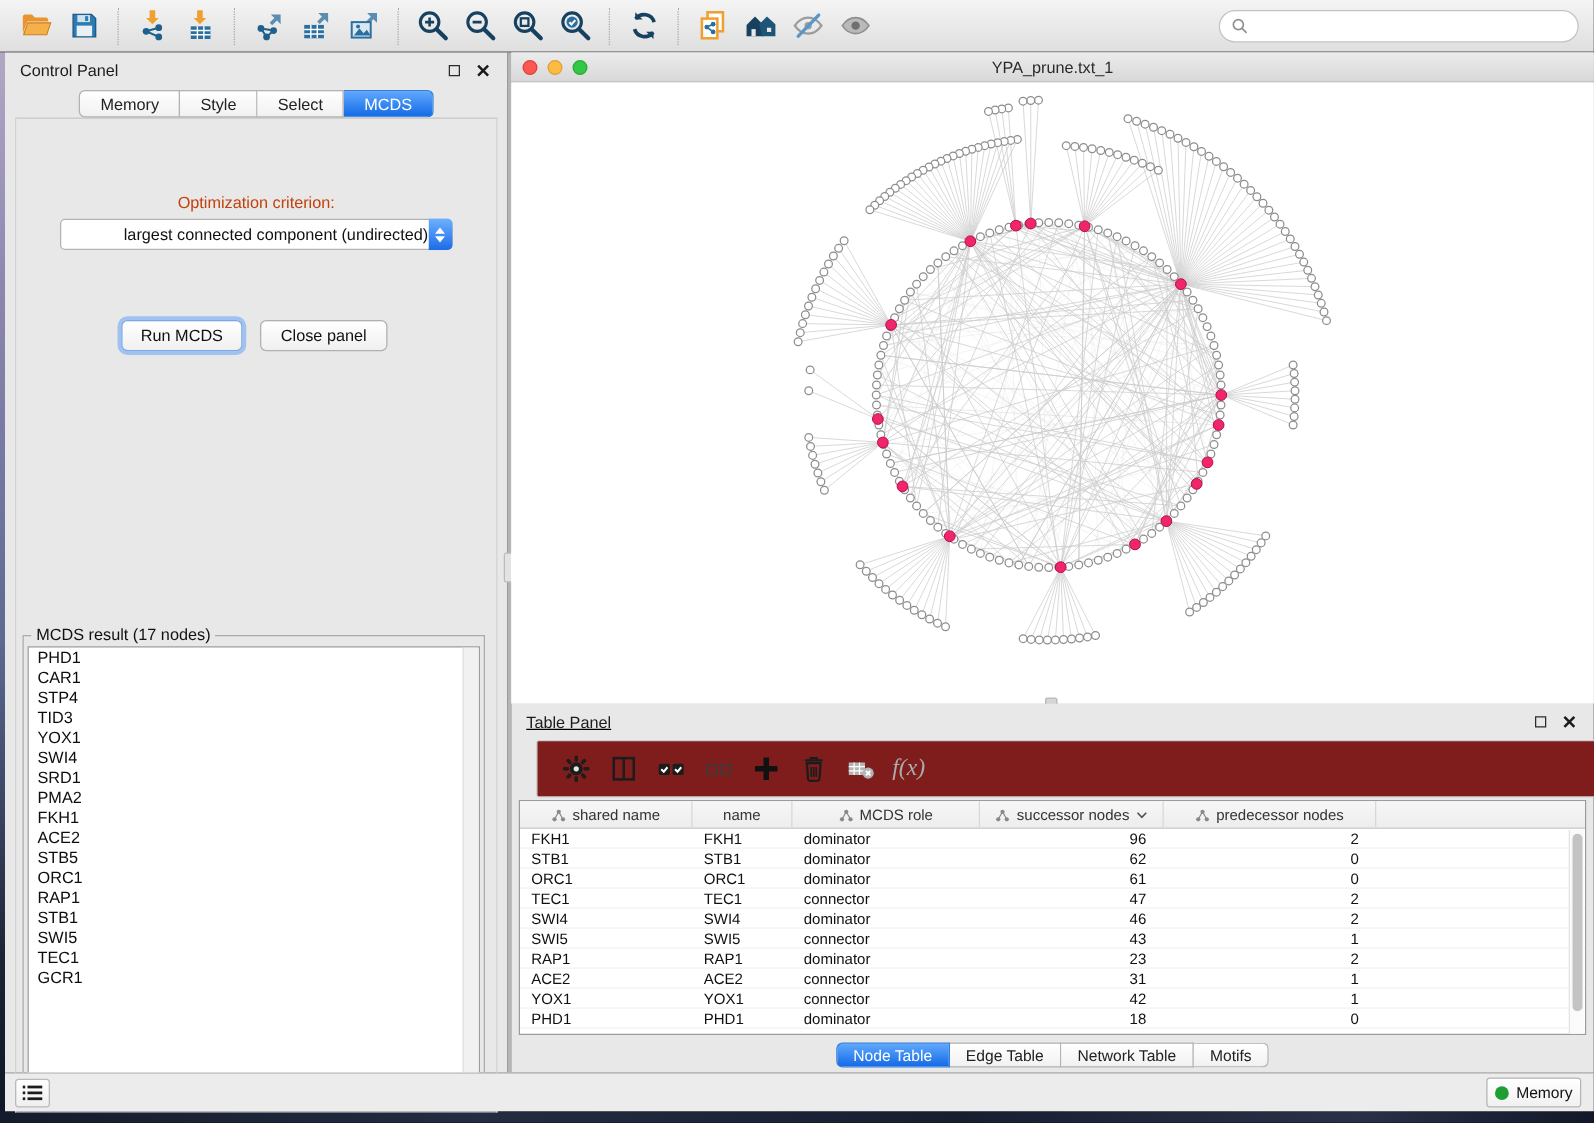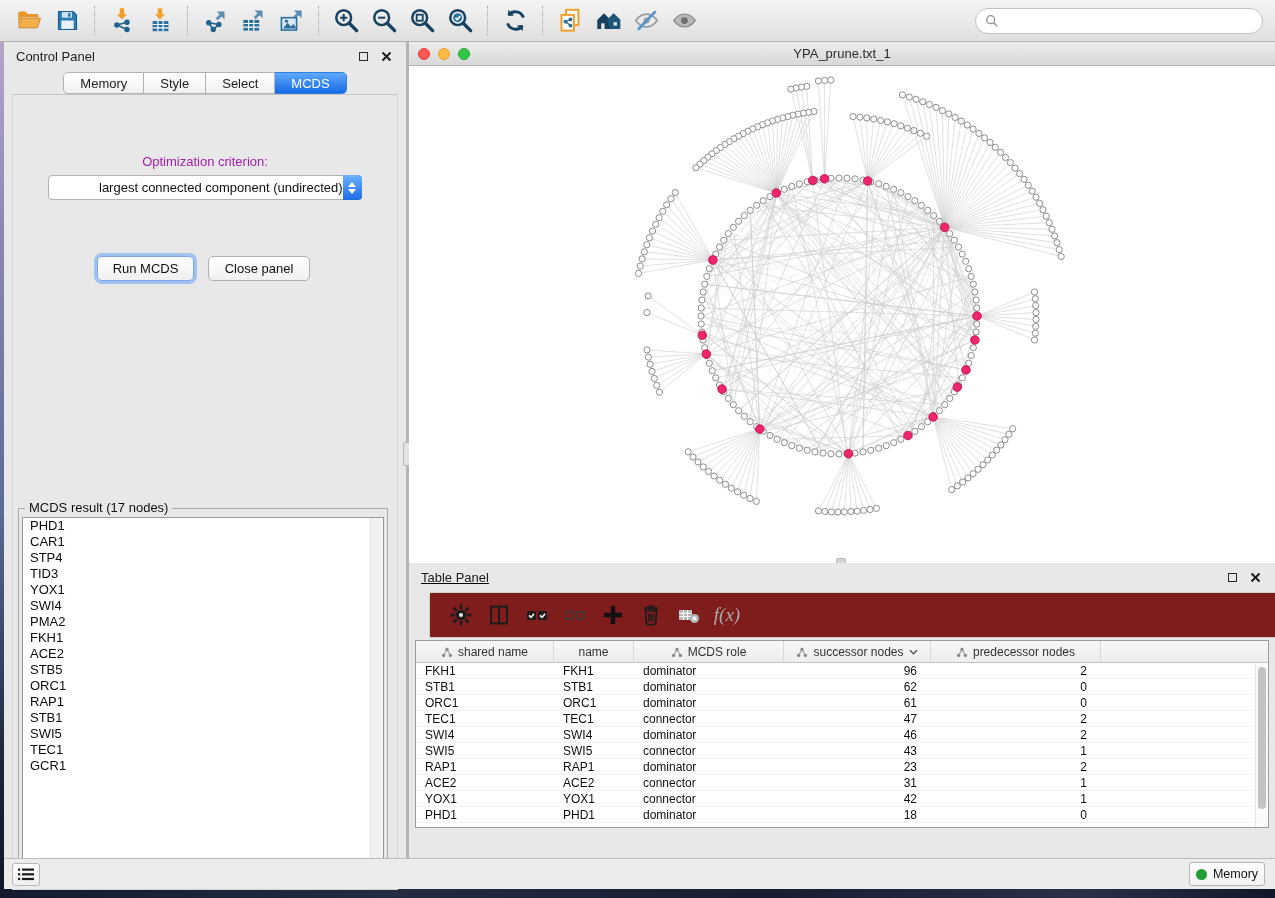--- a/index.html
+++ b/index.html
@@ -32,21 +32,21 @@
   .mini-btn { width:16px; height:16px; display:flex; align-items:center; justify-content:center; margin-left:7px; }
   .float-glyph { width:9px; height:9px; border:1.5px solid #2b2b2b; background:transparent; }
   .ctabs { position:absolute; left:0; top:30px; width:100%; display:flex; justify-content:center; }
   .content-frame { position:absolute; left:8px; top:52px; width:386px; height:796px; border:1px solid #d2d2d2; border-top:1px solid #c5c5c5; }
   .seg { display:flex; }
   .seg > div { background:linear-gradient(#ffffff,#f1f1f1); border:1px solid #b3b3b3; border-left:none;
     font-size:13px; color:#222; padding:3px 16px; height:22px; line-height:16px; cursor:default; }
   .seg > div:first-child { border-left:1px solid #b3b3b3; border-radius:5px 0 0 5px; }
   .seg > div:last-child { border-radius:0 5px 5px 0; }
   .seg > div.active { background:linear-gradient(#5fa9fd,#156ae6); border-color:#2f7ede; color:#fff; }
-  .opt-label { position:absolute; left:0; top:112px; width:402px; text-align:center; font-size:13px; color:#a21caf; }
+  .opt-label { position:absolute; left:0; top:112px; width:402px; text-align:center; font-size:13px; color:#c2410c; }
   .selectbox { position:absolute; left:44px; top:133px; width:314px; height:25px; background:#fff;
     border:1px solid #b3b3b3; border-radius:4px; display:flex; align-items:center;padding-left:41px; }
   .selectbox .sel-text { flex:1; font-size:13px; color:#111; padding-left:9px; white-space:nowrap; }
   .stepper { width:21px; height:25px; margin-right:-1px; border-radius:0 4px 4px 0;
     background:linear-gradient(#6cb0fe,#1d6ce9); display:flex; flex-direction:column; align-items:center; justify-content:center; gap:2px; }
   .stepper i { width:0; height:0; border-left:4px solid transparent; border-right:4px solid transparent; }
   .stepper i.up { border-bottom:5px solid #fff; }
   .stepper i.dn { border-top:5px solid #fff; }
   .btn { position:absolute; height:25px; background:linear-gradient(#ffffff,#f0f0f0); border:1px solid #b0b0b0;
     border-radius:5px; font-size:13px; color:#111; display:flex; align-items:center; justify-content:center;margin-top:47px; }
@@ -286,20 +286,21 @@
     <div class="fieldset">
       <span class="legend">MCDS result (17 nodes)</span>
       <div class="listbox">
         <div class="scrolltrack"></div>
       <div class="list-item">PHD1</div>
           <div class="list-item">CAR1</div>
           <div class="list-item">STP4</div>
           <div class="list-item">TID3</div>
           <div class="list-item">YOX1</div>
           <div class="list-item">SWI4</div>
+          <div class="list-item">SRD1</div>
           <div class="list-item">PMA2</div>
           <div class="list-item">FKH1</div>
           <div class="list-item">ACE2</div>
           <div class="list-item">STB5</div>
           <div class="list-item">ORC1</div>
           <div class="list-item">RAP1</div>
           <div class="list-item">STB1</div>
           <div class="list-item">SWI5</div>
           <div class="list-item">TEC1</div>
           <div class="list-item">GCR1</div>
@@ -1187,20 +1188,28 @@
             <div class="td" style="width: 80px;">PHD1</div>
             <div class="td" style="width: 150px;">dominator</div>
             <div class="td num" style="width: 147px;">18</div>
             <div class="td num" style="width: 170px;">0</div>
           </div>
         </div>
       <div class="tscroll">
           <div class="thumb"></div>
         </div>
     </div>
+    <div class="bottom-tabs">
+        <div class="seg">
+          <div class="active">Node Table</div>
+          <div>Edge Table</div>
+          <div>Network Table</div>
+          <div>Motifs</div>
+        </div>
+      </div>
   </div>
 
   <div class="statusbar">
     <div class="list-btn">
         <svg width="16" height="13" viewBox="0 0 16 13">
           <g fill="#1c1c1c">
             <rect x="0" y="0.5" width="2.2" height="2.2"></rect>
             <rect x="4" y="0.5" width="12" height="2.2"></rect>
             <rect x="0" y="5.2" width="2.2" height="2.2"></rect>
             <rect x="4" y="5.2" width="12" height="2.2"></rect>

